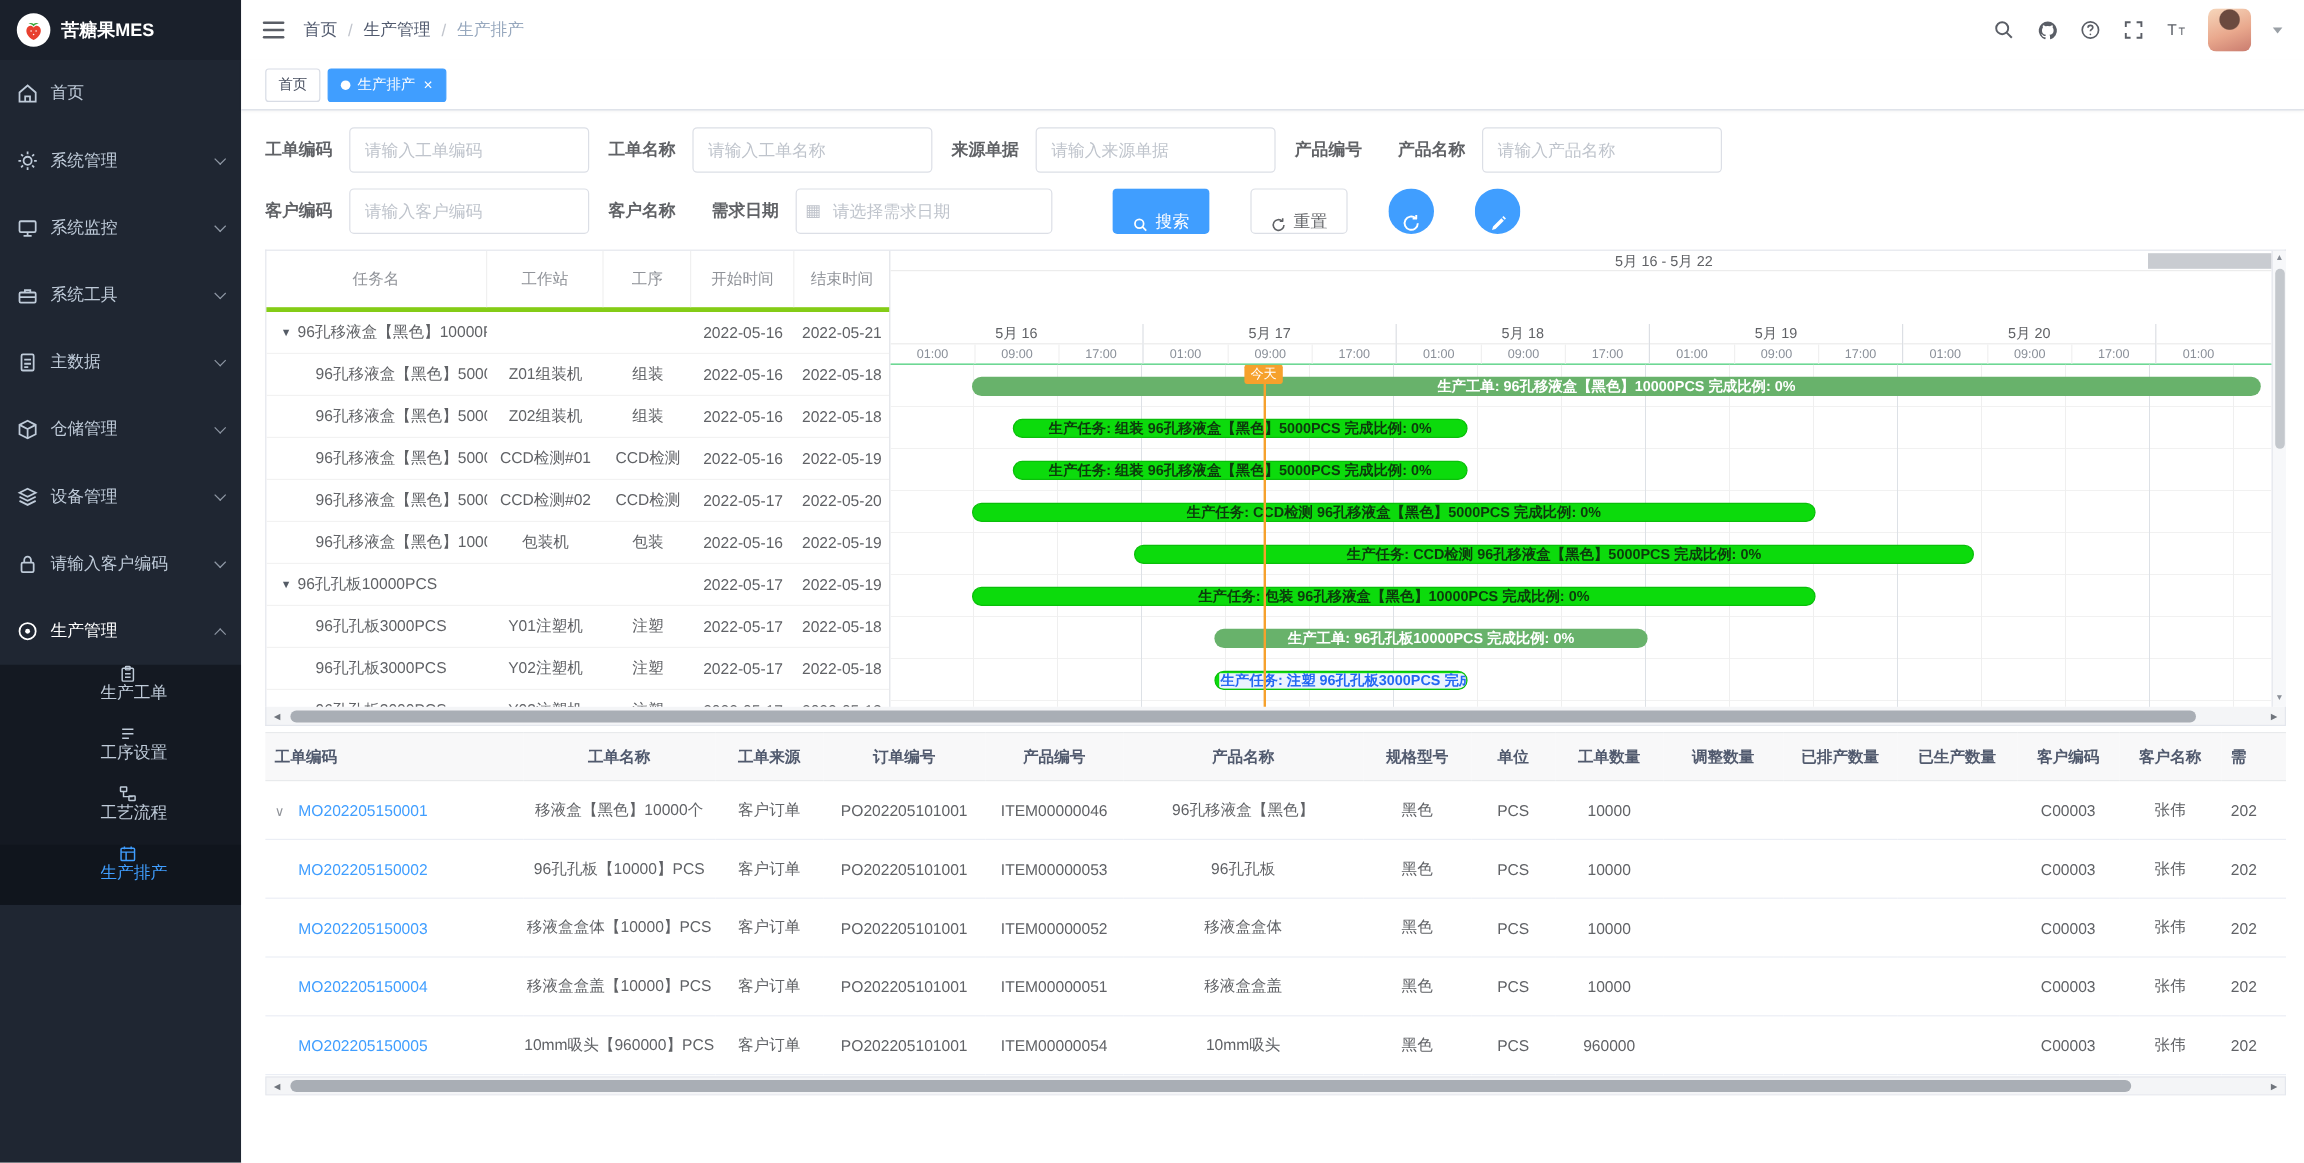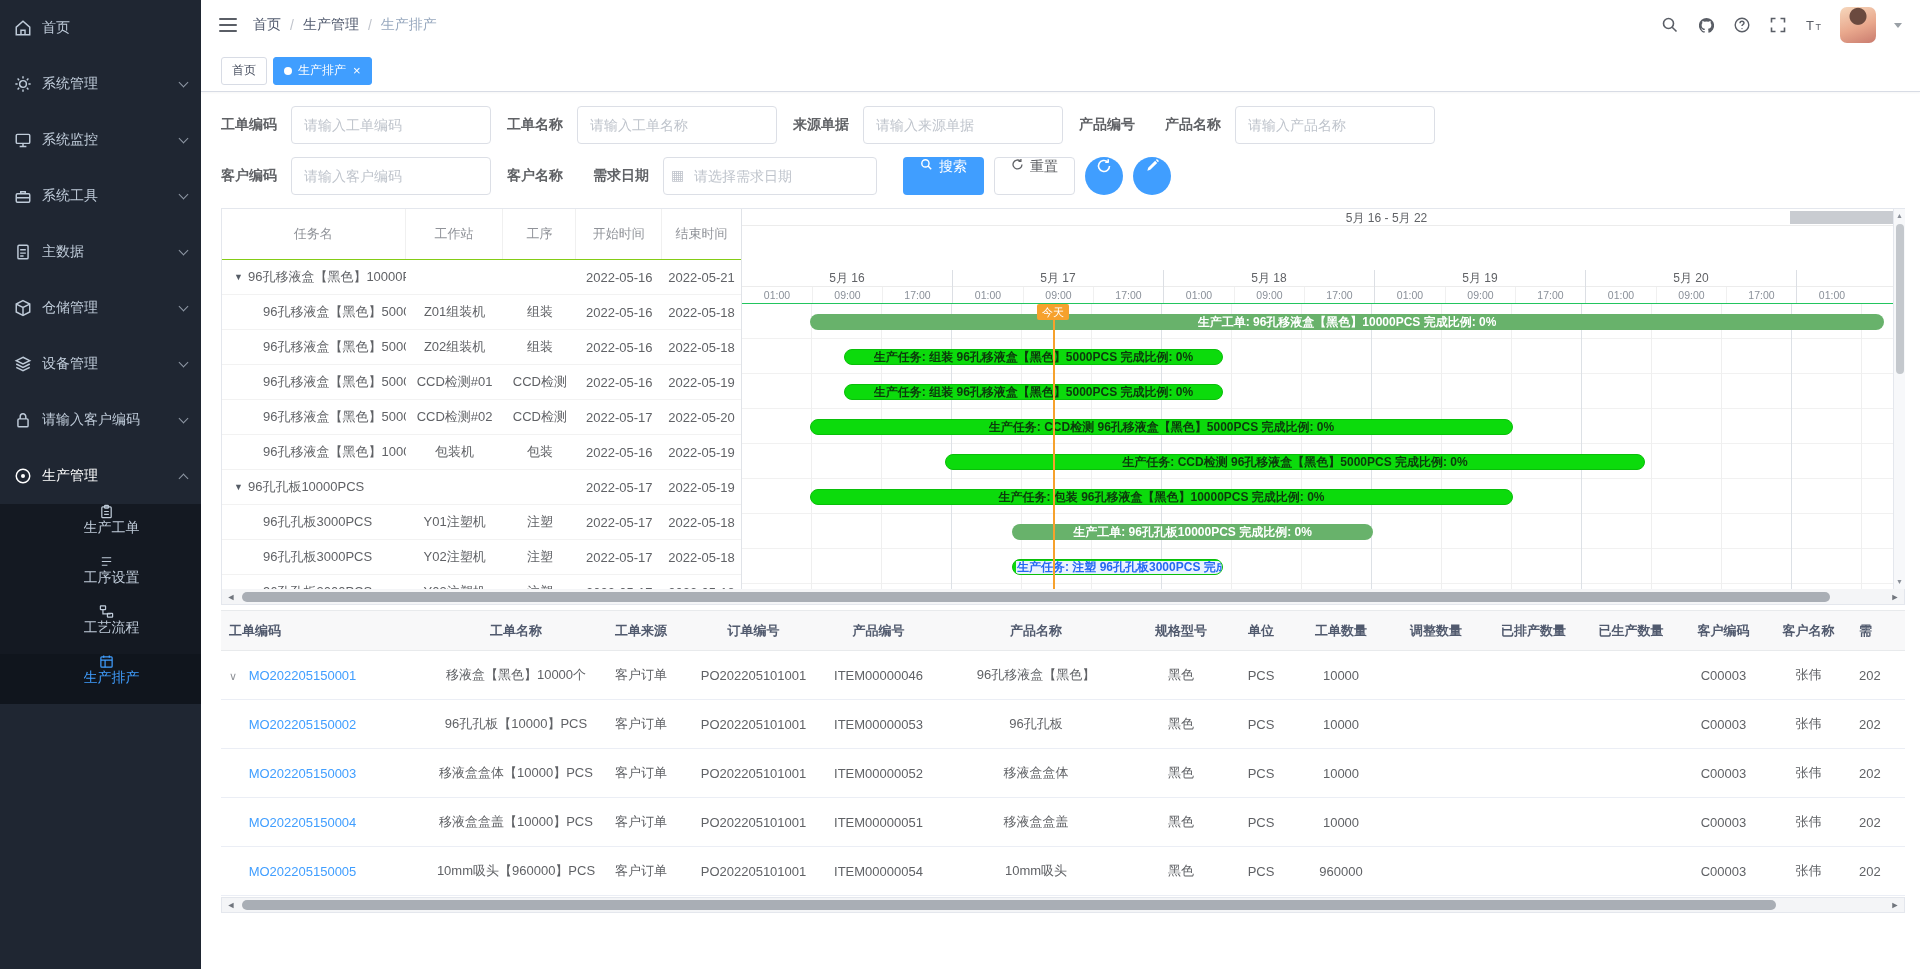--- a/index.html
+++ b/index.html
@@ -56,30 +56,30 @@
   .search-row { display:flex; align-items:center; margin-bottom:13px; }
   .field { display:flex; align-items:center; margin-right:16px; }
   .field .f-label { width:70px; flex:none; font-size:14px; font-weight:700; color:#606266; }
   .field input { width:200px; height:38px; border:1px solid #dcdfe6; border-radius:4px; padding:0 12px; font-size:14px; color:#606266; outline:none; font-family:inherit; }
   .field input::placeholder { color:#bfc4cc; }
   .field .cal { display:none; }
   .field.date input { width:214px; padding-left:30px; }
   .field.date { position:relative; }
   .field.date .cal { display:block; position:absolute; left:78px; top:11px; color:#c0c4cc; font-size:14px; line-height:1; }
   .btns { display:flex; align-items:center; gap:10px; margin-left:10px; }
-  .btn { height:38px; display:inline-flex; align-items:flex-start; gap:6px; padding:0 16px; border-radius:4px; font-size:14px; cursor:pointer; border:1px solid transparent; }
+  .btn { height:38px; display:inline-flex; align-items:flex-end; gap:6px; padding:0 16px; border-radius:4px; font-size:14px; cursor:pointer; border:1px solid transparent;margin-left:24px; }
   .btn-primary { background:#409eff; color:#fff; }
   .btn-plain { background:#fff; color:#606266; border-color:#dcdfe6; }
   .btn-circle { width:38px; height:38px; border-radius:50%; padding:0; justify-content:center; }
 
   
   .gantt-panel { width:1684px; margin-top:6px; }
   .gantt-body { display:flex; border:1px solid #e4e7ed; border-bottom:none; height:381px; }
   .gantt-table { width:520px; flex:none; border-right:1px solid #e0e3e8; }
-  .gt-header { height:51px; display:flex; align-items:center; border-bottom:1px solid #84cc16; color:#909399; font-size:13px; }
+  .gt-header { height:51px; display:flex; align-items:center; border-bottom:4px solid #84cc16; color:#909399; font-size:13px; }
   .gt-hcell { text-align:center; border-right:1px solid #f0f0f0; height:100%; display:flex; align-items:center; justify-content:center; }
   .gt-hcell:last-child { border-right:none; }
   .c1{width:184px;} .c2{width:98px;} .c3{width:73px;} .c4{width:86px;} .c5{width:79px;}
   .gt-rows { height:329px; overflow:hidden; }
   .gt-row { height:35px; display:flex; align-items:center; border-bottom:1px solid #f2f2f2; font-size:13px; color:#606266; cursor:pointer; }
   .gt-cell { text-align:center; white-space:nowrap; overflow:hidden; }
   .c-name { display:flex; align-items:center; text-align:left; padding-left:12px; }
   .gt-row.child .c-name { padding-left:36px; }
   .tree-caret { font-size:9px; color:#555c66; margin-right:5px; flex:none; }
   .task-name { white-space:nowrap; overflow:hidden; flex:1; }
@@ -137,20 +137,32 @@
   .wo-link { color:#409eff; cursor:pointer; }
   .table-scroll { width:1684px; margin-top:1px; }
   .table-scroll .hthumb { margin:0 110px 0 2px; }
 </style>
 </head>
 <body>
 
 <div class="app">
 
   <aside class="sidebar">
+    <div class="logo">
+      <span class="logo-badge">
+        <svg width="20" height="20" viewBox="0 0 24 24">
+          <path d="M12 22C6.5 19.2 3.6 14.4 5.2 10.4 6.6 7.3 10 7 12 9.4 14 7 17.4 7.3 18.8 10.4 20.4 14.4 17.5 19.2 12 22Z" fill="#e8402f"></path>
+          <path d="M12 8.6C10.8 6.6 8.8 5.6 6.8 5.8 8.4 4.6 10.6 4.7 12 6 13.4 4.7 15.6 4.6 17.2 5.8 15.2 5.6 13.2 6.6 12 8.6Z" fill="#3aa83a"></path>
+          <circle cx="9.5" cy="13" r="0.8" fill="#fff"></circle>
+            <circle cx="14.5" cy="13" r="0.8" fill="#fff"></circle>
+            <circle cx="12" cy="16.5" r="0.8" fill="#fff"></circle>
+        </svg>
+      </span>
+      <span class="logo-title">苦糖果MES</span>
+    </div>
 
     <div class="menu-item">
       <svg class="mi-icon" viewBox="0 0 16 16" fill="none" stroke="currentColor" stroke-width="1.3">
           <path d="M2 7.2 8 2l6 5.2V14H2V7.2Z"></path>
           <path d="M6.2 14v-4h3.6v4"></path>
         </svg>
       <span class="mi-label">首页</span>
     </div>
     <div class="menu-item">
       <svg class="mi-icon" viewBox="0 0 16 16" fill="none" stroke="currentColor" stroke-width="1.3">

